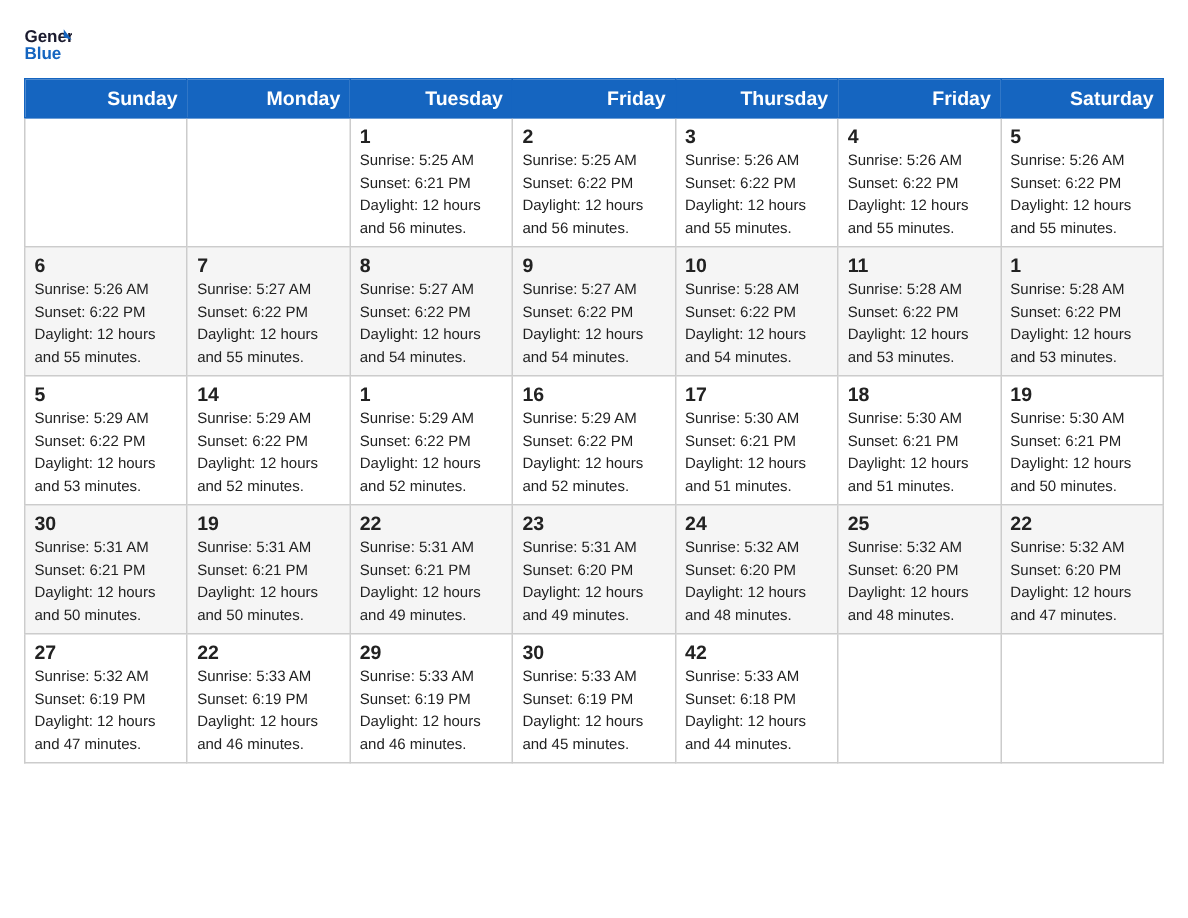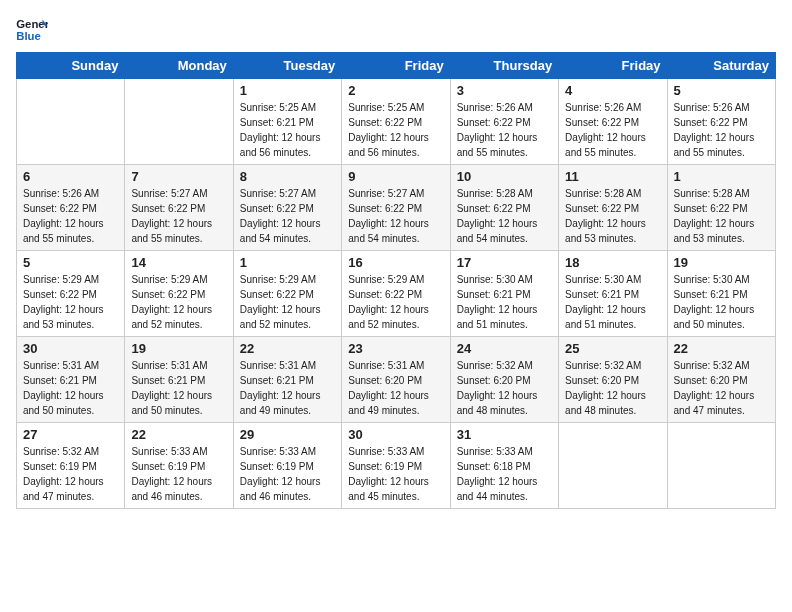--- a/index.html
+++ b/index.html
@@ -328,21 +328,21 @@
 and 46 minutes.</div>
         </td>
         <td>
           <span class="day-num">30</span>
           <div class="day-detail" style="white-space: pre-line;">Sunrise: 5:33 AM
 Sunset: 6:19 PM
 Daylight: 12 hours
 and 45 minutes.</div>
         </td>
         <td>
-          <span class="day-num">31</span>
+          <span class="day-num">42</span>
           <div class="day-detail" style="white-space: pre-line;">Sunrise: 5:33 AM
 Sunset: 6:18 PM
 Daylight: 12 hours
 and 44 minutes.</div>
         </td>
         <td class="empty"></td>
         <td class="empty"></td>
       </tr>
     </tbody>
 </table>

